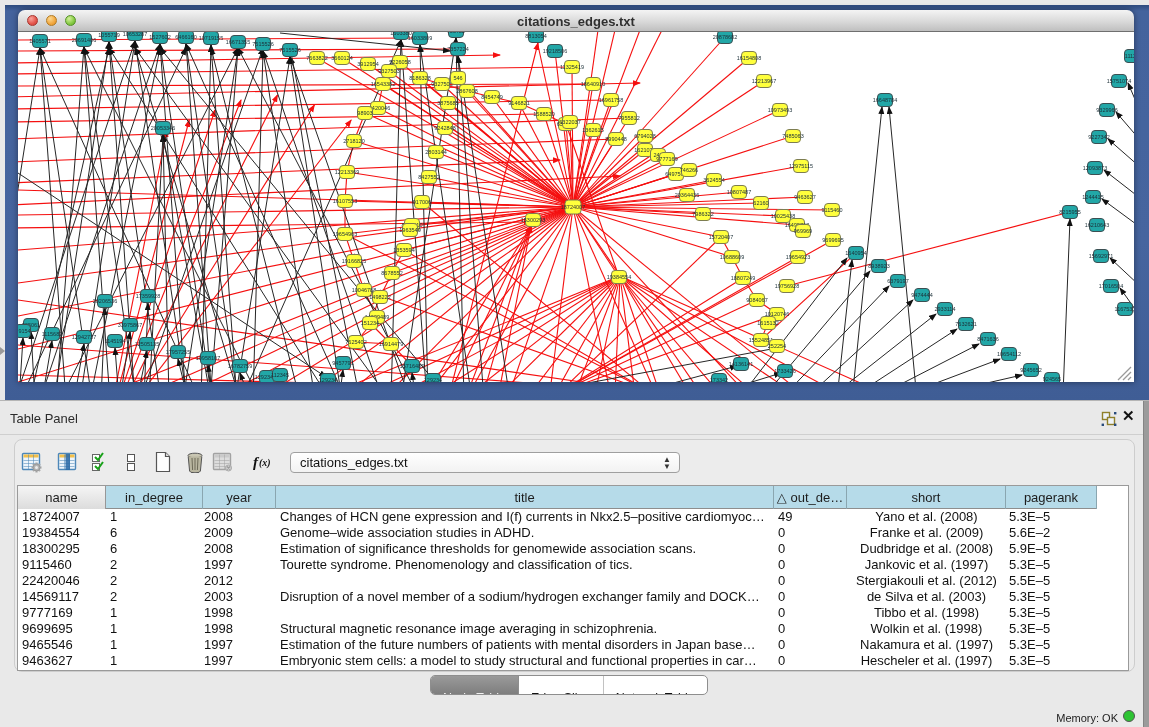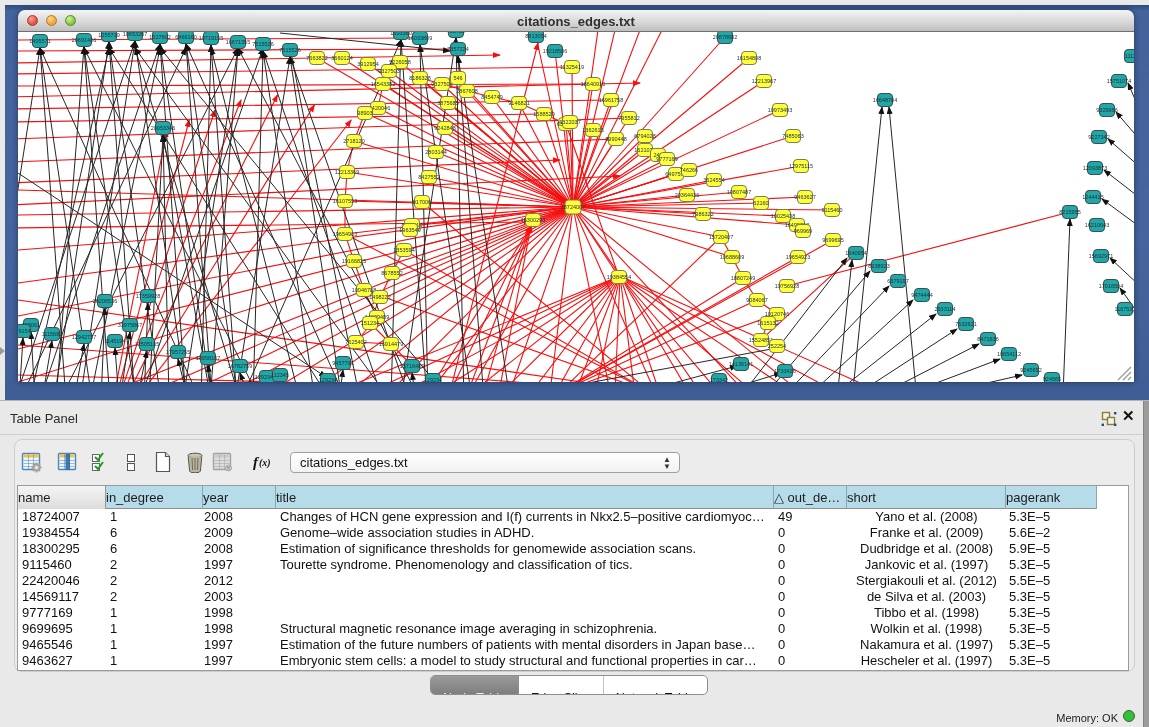--- a/index.html
+++ b/index.html
@@ -17,21 +17,21 @@
 #tp-title{position:absolute;left:10px;top:10px;font-size:13px;color:#2b2b2b}
 #tp-divider{position:absolute;left:0;top:33px;width:1149px;height:1px;background:#cfcfcf}
 #floatico{position:absolute;left:1101px;top:10px}
 #closex{position:absolute;left:1122px;top:6px;font-size:15px;font-weight:bold;color:#111}
 #innerpanel{position:absolute;left:14px;top:38px;width:1121px;height:233px;background:#ececec;border:1px solid #cdcdcd;border-radius:8px}
 .ico{position:absolute;top:11px}
 #dropdown{position:absolute;left:275px;top:12px;width:390px;height:21px;background:linear-gradient(#ffffff,#f2f2f2);border:1px solid #9f9f9f;border-radius:4px;font-size:13px;color:#111;padding:2px 0 0 9px}
 #stepper{position:absolute;right:8px;top:3px;font-size:8px;color:#333;line-height:7px}
 #tbl{position:absolute;left:2px;top:45px;width:1112px;height:186px;background:#fff;border:1px solid #9a9a9a}
 #thead{position:absolute;left:0;top:0;width:1110px;height:23px;background:#b6dbe9;border-bottom:1px solid #8e8e8e;font-size:13px;color:#1d1d1d}
-.th{position:absolute;top:0;height:23px;line-height:23px;text-align:left;border-right:1px solid #8aa6b0}
+.th{position:absolute;top:0;height:23px;line-height:23px;text-align:center;border-right:1px solid #8aa6b0}
 #th0{left:0;width:88px;background:linear-gradient(#f5f5f5,#dcdcdc);border-right:1px solid #979797}
 #th1{left:88px;width:97px}#th2{left:185px;width:73px}#th3{left:258px;width:498px}
 #th4{left:756px;width:73px}#th5{left:829px;width:159px}#th6{left:988px;width:91px}
 #thwhite{position:absolute;left:1079px;top:0;width:31px;height:23px;background:#fff}
 #tbody{position:absolute;left:0;top:23px;width:1110px;font-size:13px;color:#111}
 .tr{position:relative;height:16px;line-height:16px;white-space:nowrap}
 .tr div{position:absolute;top:0;height:16px;overflow:hidden}
 .c0{left:4px;width:84px}.c1{left:92px;width:92px}.c2{left:186px;width:69px}
 .c3{left:262px;width:494px}.c4{left:760px;width:69px}
 .c5{left:829px;width:159px;text-align:center}.c6{left:991px;width:87px}
@@ -1050,20 +1050,21 @@
             <div class="c1">2</div>
             <div class="c2">2012</div>
             <div class="c4">0</div>
             <div class="c5">Stergiakouli et al. (2012)</div>
             <div class="c6">5.5E–5</div>
           </div>
 <div class="tr">
             <div class="c0">14569117</div>
             <div class="c1">2</div>
             <div class="c2">2003</div>
+            <div class="c3">Disruption of a novel member of a sodium/hydrogen exchanger family and DOCK…</div>
             <div class="c4">0</div>
             <div class="c5">de Silva et al. (2003)</div>
             <div class="c6">5.3E–5</div>
           </div>
 <div class="tr">
             <div class="c0">9777169</div>
             <div class="c1">1</div>
             <div class="c2">1998</div>
             <div class="c4">0</div>
             <div class="c5">Tibbo et al. (1998)</div>

